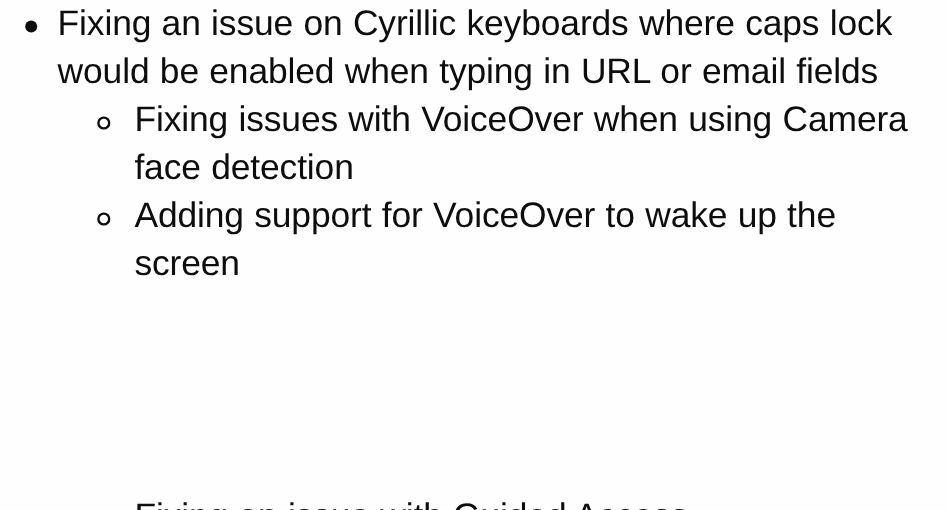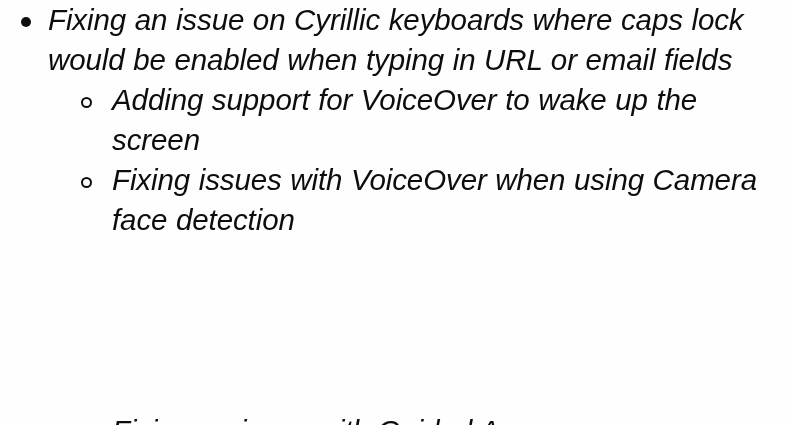--- a/index.html
+++ b/index.html
@@ -17,21 +17,20 @@
   }
 
   #notes-page {
     position: absolute;
     top: 0;
     left: 0;
     width: 790px;
     height: 425px;
     background: #fefefe;
     overflow: hidden;
-    font-style: italic;
   }
 
   .bullet-list {
     list-style: none;
     margin: 0;
     padding: 0;
   }
 
   
   .item-l1 {
@@ -122,26 +121,26 @@
     <li class="item-l1">
       <span class="disc-icon"></span>
       <span class="item-text">Fixing an issue on Cyrillic keyboards where caps lock would be enabled when typing in URL or email fields</span>
     </li>
 
 
     <ul class="sublist">
 
       <li class="item-l2">
         <span class="circle-icon"></span>
-        <span class="item-text">Adding support for VoiceOver to wake up the screen</span>
+        <span class="item-text">Fixing issues with VoiceOver when using Camera face detection</span>
       </li>
 
       <li class="item-l2">
         <span class="circle-icon"></span>
-        <span class="item-text">Fixing issues with VoiceOver when using Camera face detection</span>
+        <span class="item-text">Adding support for VoiceOver to wake up the screen</span>
       </li>
 
 
     </ul>
   </ul>
 
   <div class="item-cut">
     <div class="cut-inner">
       
       <span class="item-text">Fixing an issue with Guided Access</span>

